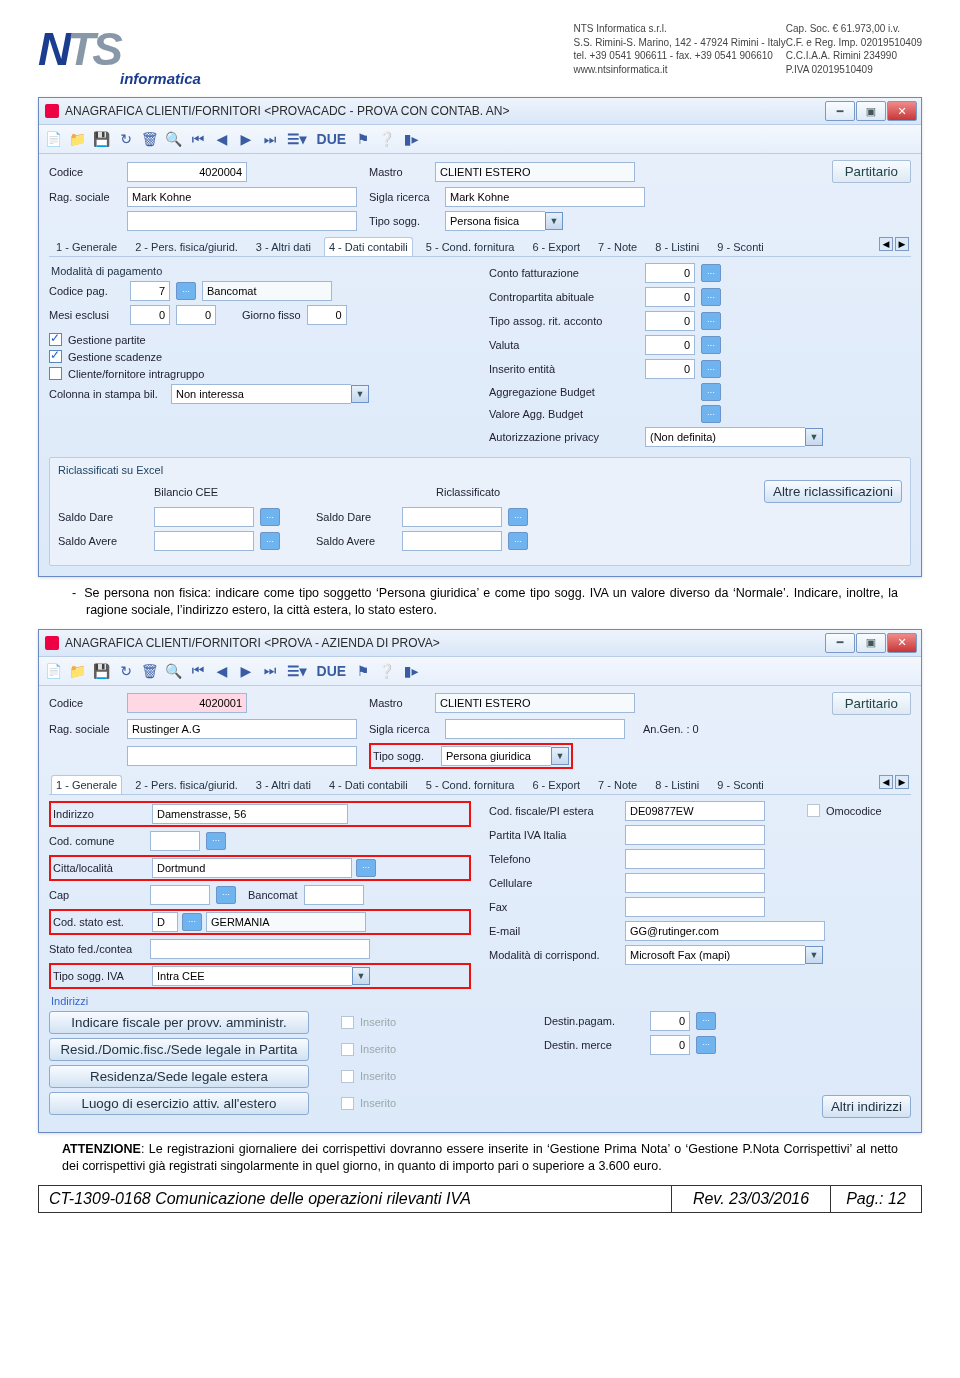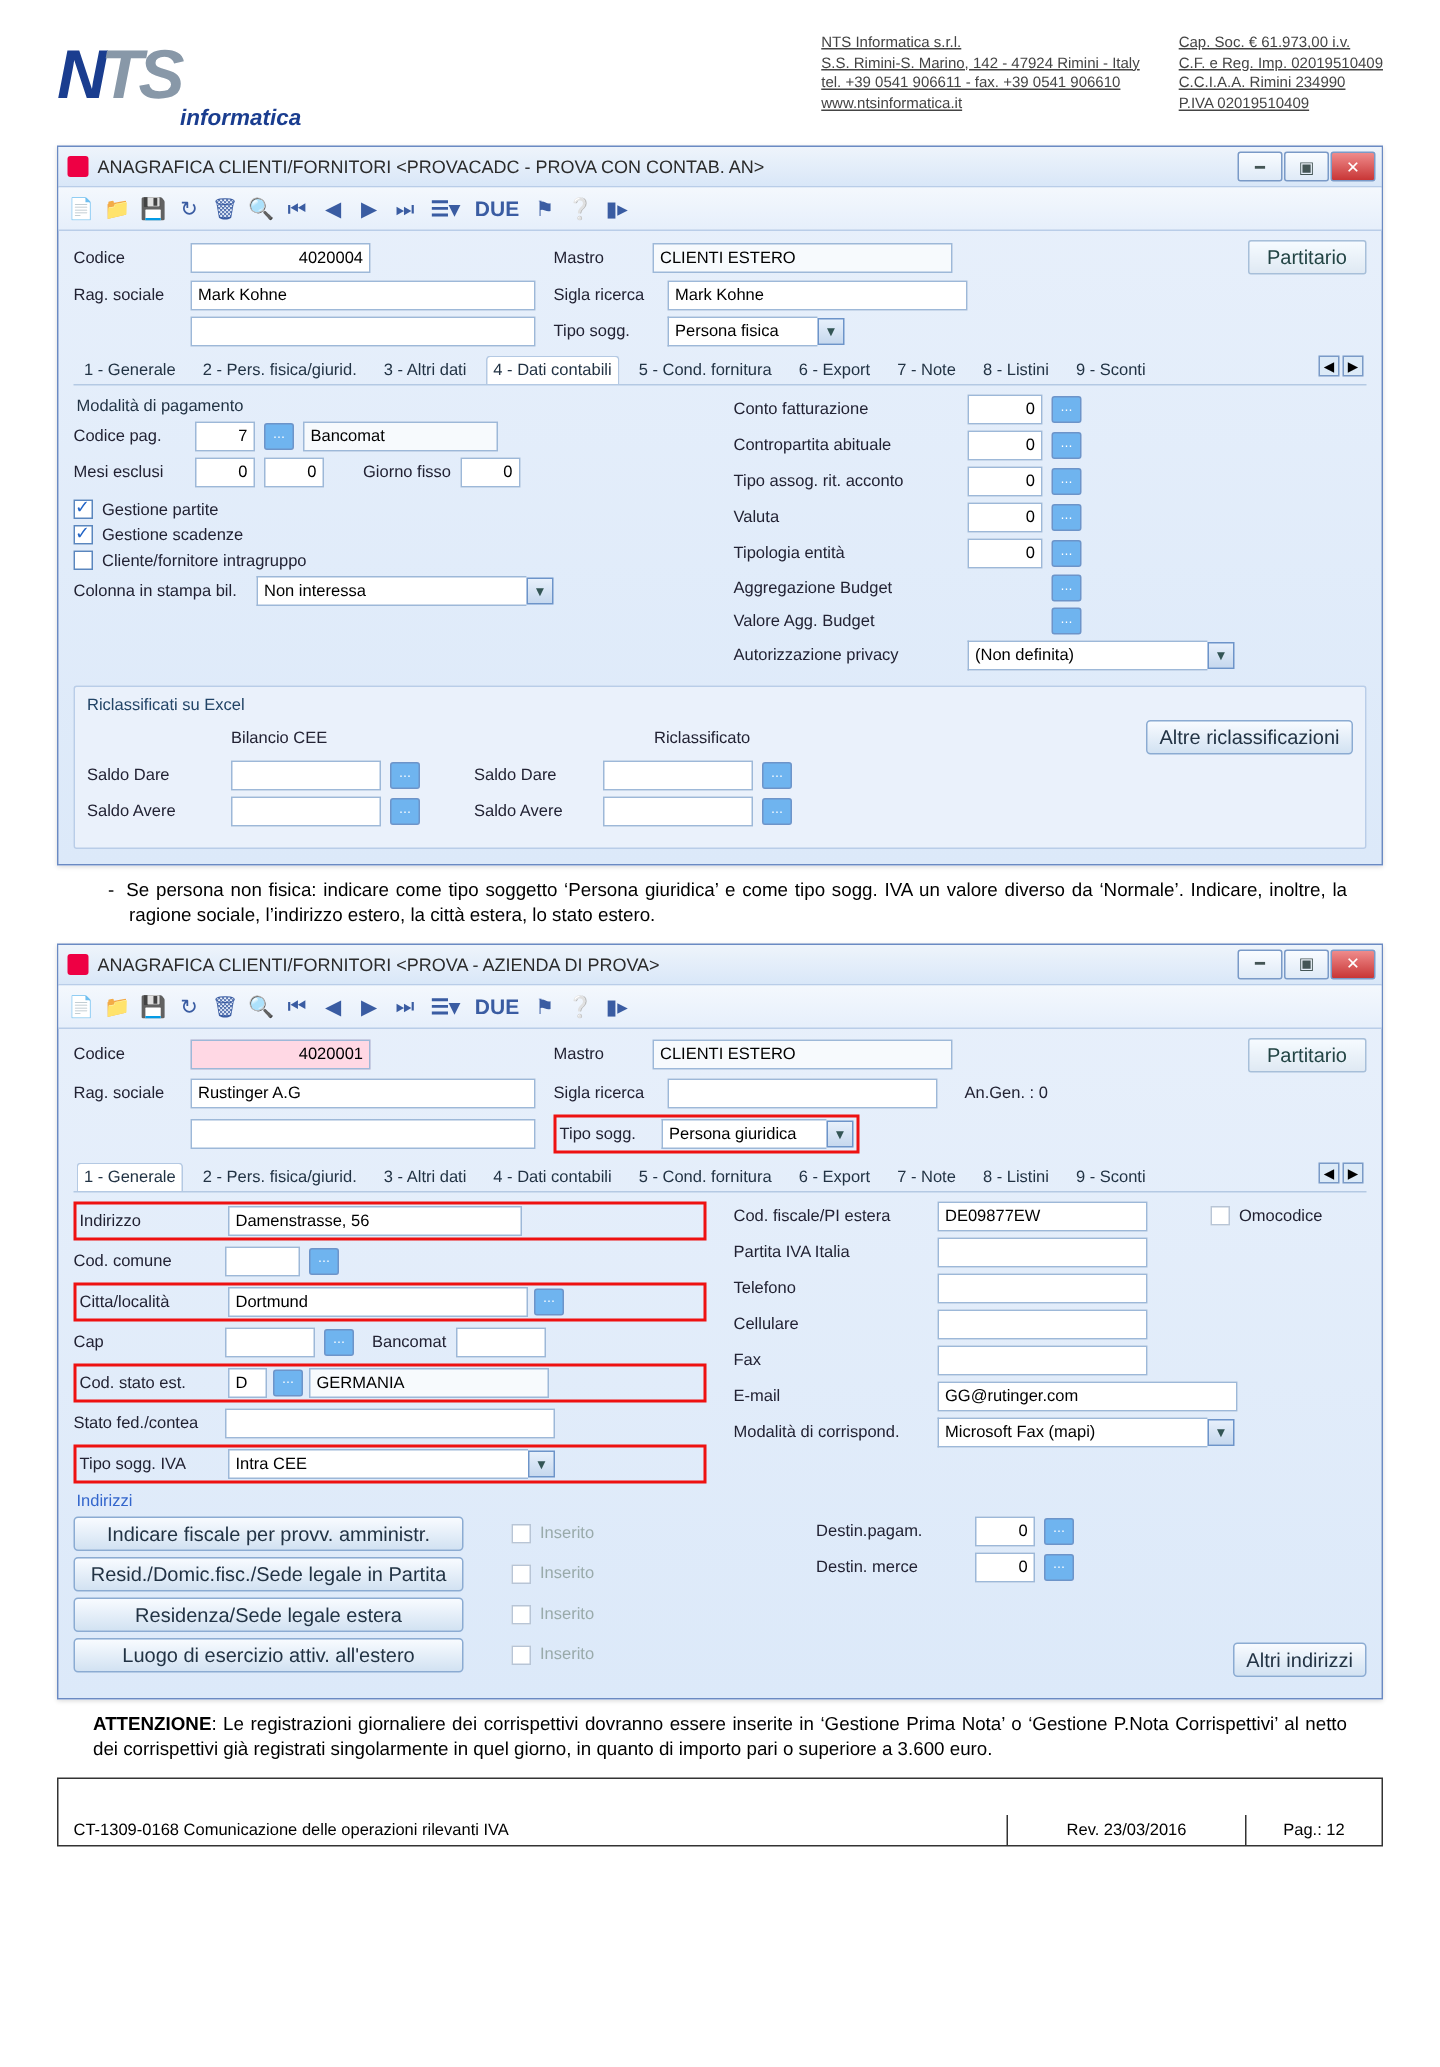--- a/index.html
+++ b/index.html
@@ -4,21 +4,21 @@
 <style>
   * { box-sizing: border-box; margin: 0; padding: 0; }
   body { font-family: "Segoe UI", Tahoma, Arial, sans-serif; font-size: 11px; background: #fff; width: 960px; }
   .page { padding: 22px 38px 10px 38px; }
   .header { display: flex; justify-content: space-between; align-items: flex-start; margin-bottom: 10px; }
   .logo-block { display: flex; flex-direction: column; }
   .logo-row { display: flex; align-items: center; gap: 2px; }
   .logo-n { font-size: 46px; font-weight: 900; color: #1a3d8f; font-style: italic; letter-spacing: -2px; }
   .logo-ts { font-size: 46px; font-weight: 900; color: #8898a8; font-style: italic; letter-spacing: -3px; margin-left: -4px; }
   .logo-sub { color: #1a3d8f; font-size: 15px; font-style: italic; font-weight: bold; margin-left: 82px; margin-top: -6px; }
-  .header-right { display: flex; gap: 26px; font-size: 10px; color: #444; line-height: 1.35; text-decoration: underline; }
+  .header-right { display: flex; font-size: 10px; color: #444; line-height: 1.35; }
   .header-col { white-space: pre-line; }
   .window { border: 1px solid #6a8ac3; margin-bottom: 8px; background: linear-gradient(#e8f0fb,#dce9f9); box-shadow: 0 1px 3px rgba(0,0,0,0.15); }
   .titlebar { display: flex; align-items: center; justify-content: space-between; padding: 3px 4px 3px 6px; background: linear-gradient(#eef4fb,#d9e7f8); border-bottom: 1px solid #b9cde8; font-size: 12px; color: #2b2b2b; }
   .titlebar .left { display:flex; align-items:center; gap:6px;}
   .title-icon { width:14px; height:14px; background:#e04; border-radius:2px; display:inline-block;}
   .winbtns { display:flex; gap:1px; }
   .winbtn { width: 30px; height: 20px; border: 1px solid #7a9ac7; background: linear-gradient(#f9fcff,#dfeaf7); display:flex; align-items:center; justify-content:center; font-size:11px; color:#455; border-radius: 2px; }
   .winbtn.close { background: linear-gradient(#ef8b8b,#c83636); color:#fff; }
   .toolbar { display:flex; gap:2px; align-items:center; padding:3px 4px; background: linear-gradient(#f4f8fd,#e6effb); border-bottom:1px solid #b9cde8; }
   .tbtn { width:22px; height:22px; display:flex; align-items:center; justify-content:center; border:0; background:transparent; font-size:14px; color:#3a5ca2; }
@@ -44,21 +44,21 @@
   .chk.on::after { content:"✓"; position:absolute; top:-3px; left:0; font-size:12px; color:#2264c6; }
   .chk.grey{ border-color:#b8c5d6;}
   .redbox { border:2px solid #e11; padding:1px 2px; display:flex; align-items:center; gap:4px;}
   .select { display:flex; align-items:center; }
   .select .inp { border-right:none;}
   fieldset { border:1px solid #b9cde8; padding:6px 8px 10px 8px; margin-top:6px; border-radius:2px; background:#eaf1fb; }
   fieldset .legendlike{ font-size:11px; color:#246; padding-bottom:4px;}
   .body-text { font-family: Arial, sans-serif; font-size: 12.5px; line-height:1.35; margin:8px 24px 10px 48px; text-align: justify; }
   .body-text.indent::before { content:"-"; margin-left:-14px; margin-right:8px;}
   .footer-row { display:flex; border:1px solid #333; margin-top:10px; }
-  .footer-row div { padding:4px 10px; font-size:11px; margin-top:24px;}
+  .footer-row div { padding:4px 10px; font-size:16px; font-style:italic;}
   .footer-row .fl { flex:1;}
   .footer-row .mid { border-left:1px solid #333; border-right:1px solid #333; width:160px; text-align:center;}
   .footer-row .pg { width:90px; text-align:center;}
   .yellow { background:#f7f7c3 !important; }
   .glossy-btn { background: linear-gradient(#f8fbff,#d2e2f2); border:1px solid #8babd2; padding:3px 8px; border-radius:3px; color:#234;}
 </style>
 </head>
 <body>
 
 <div class="page">
@@ -205,21 +205,21 @@
               <span class="lbl" style="width:150px">Tipo assog. rit. acconto</span>
               <input class="inp" style="width: 50px; text-align: right;" value="0">
               <span class="lookup">⋯</span>
             </div>
           <div class="row">
               <span class="lbl" style="width:150px">Valuta</span>
               <input class="inp" style="width: 50px; text-align: right;" value="0">
               <span class="lookup">⋯</span>
             </div>
           <div class="row">
-              <span class="lbl" style="width:150px">Tipologia entità</span>
+              <span class="lbl" style="width:150px">Inserito entità</span>
               <input class="inp" style="width: 50px; text-align: right;" value="0">
               <span class="lookup">⋯</span>
             </div>
           <div class="row">
               <span class="lbl" style="width:150px">Aggregazione Budget</span>
               <span style="width:50px"></span>
               <span class="lookup">⋯</span>
             </div>
           <div class="row">
               <span class="lbl" style="width:150px">Valore Agg. Budget</span>

